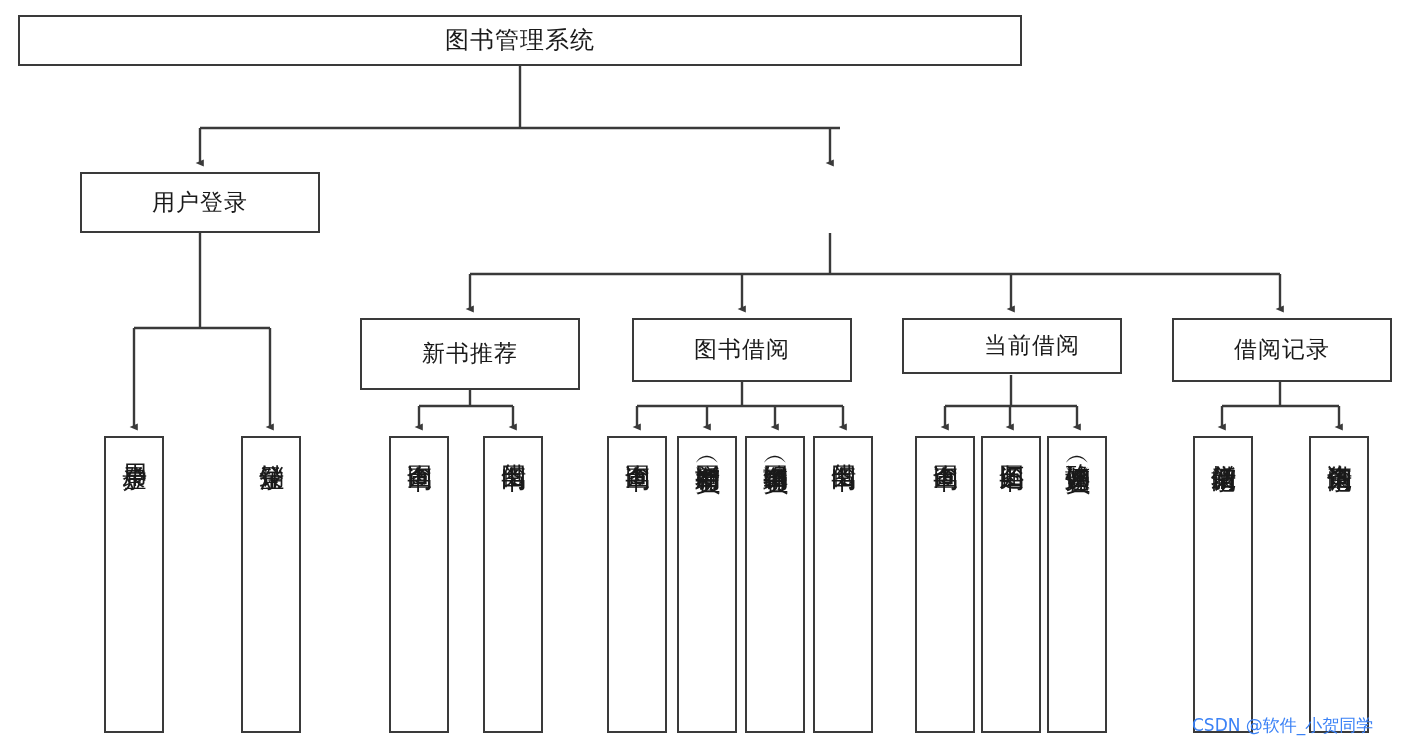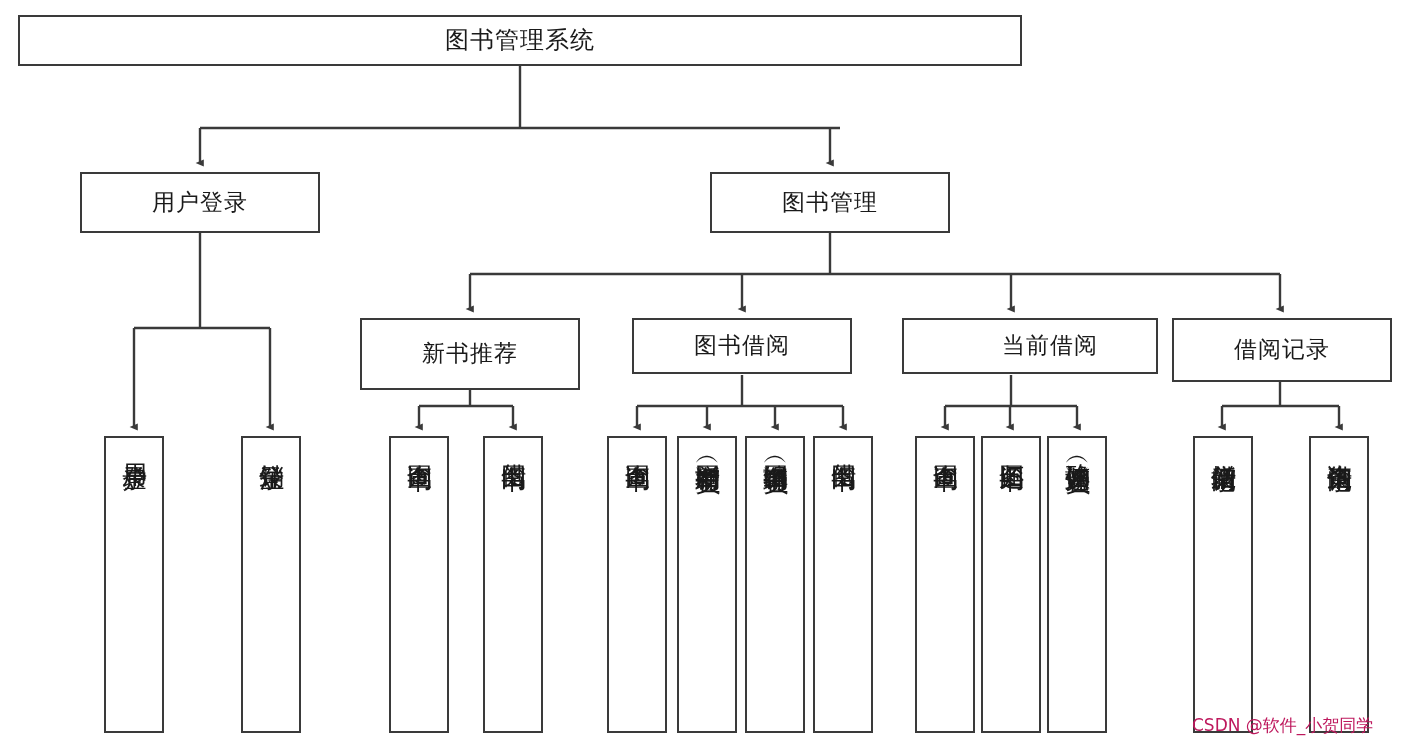--- a/index.html
+++ b/index.html
@@ -61,21 +61,21 @@
     font-size: 25px;
     line-height: 1.06;
     letter-spacing: 1px;
     white-space: nowrap;
   }
   .watermark {
     position: absolute;
     left: 1192px;
     top: 714px;
     font-size: 17px;
-    color: #be185d;
+    color: #3b82f6;
     white-space: nowrap;
     z-index: 3;
     font-family: "DejaVu Sans", "Liberation Sans", sans-serif;
   }
 </style>
 </head>
 <body>
 
 <div id="canvas">
 
@@ -129,31 +129,28 @@
     </g>
   </svg>
 
   <div class="node h-node root" style="left:18px; top:15px; width:1004px; height:51px;">
     <span class="lbl">图书管理系统</span>
   </div>
 
   <div class="node h-node" style="left:80px; top:172px; width:240px; height:61px;">
     <span class="lbl">用户登录</span>
   </div>
-  <div class="node h-node" style="left:710px; top:172px; width:240px; height:61px;">
-    <span class="lbl">图书管理</span>
-  </div>
 
   <div class="node h-node" style="left:360px; top:318px; width:220px; height:72px;">
     <span class="lbl">新书推荐</span>
   </div>
-  <div class="node h-node" style="left:632px; top:318px; width:220px; height:56px;">
+  <div class="node h-node" style="left:632px; top:318px; width:220px; height:64px;">
     <span class="lbl">图书借阅</span>
   </div>
-  <div class="node h-node" style="left:902px; top:318px; width:256px; height:56px;padding-left:40px;">
+  <div class="node h-node" style="left:902px; top:318px; width:220px; height:56px;padding-left:40px;">
     <span class="lbl">当前借阅</span>
   </div>
   <div class="node h-node" style="left:1172px; top:318px; width:220px; height:64px;">
     <span class="lbl">借阅记录</span>
   </div>
 
   <div class="node v-node" style="left:104px; top:436px; width:60px; height:297px;">
     <span class="lbl">用户登录</span>
   </div>
   <div class="node v-node" style="left:241px; top:436px; width:60px; height:297px;">

